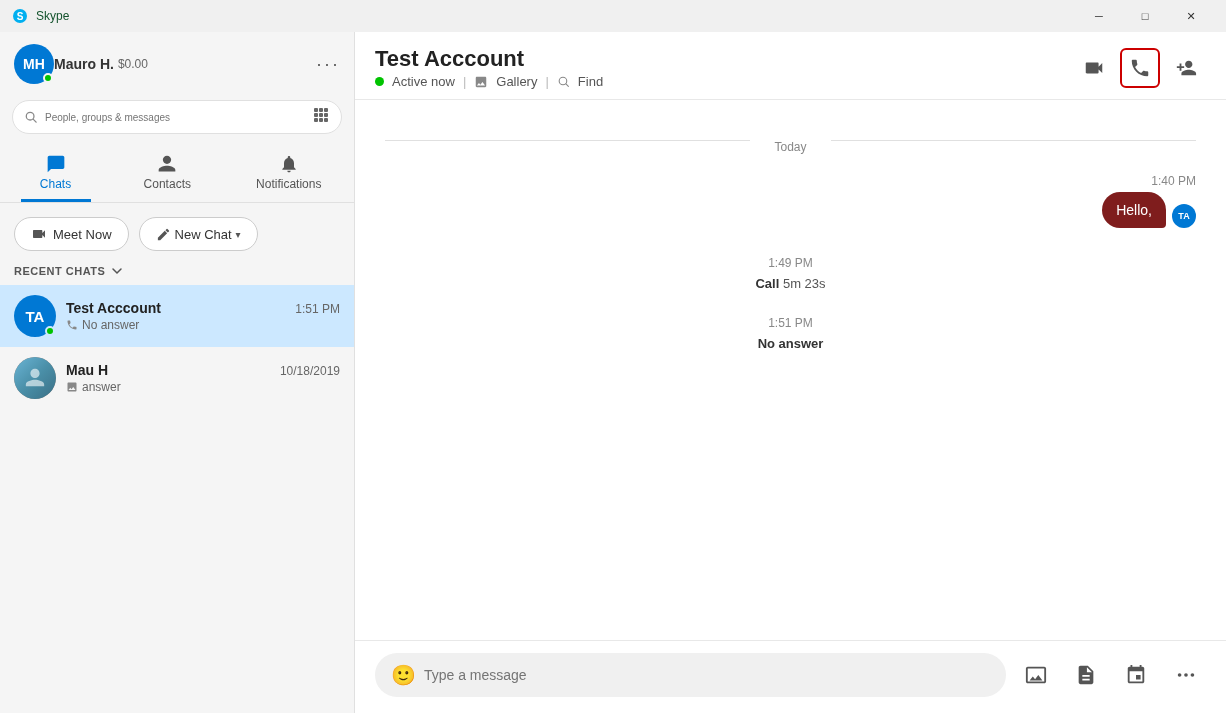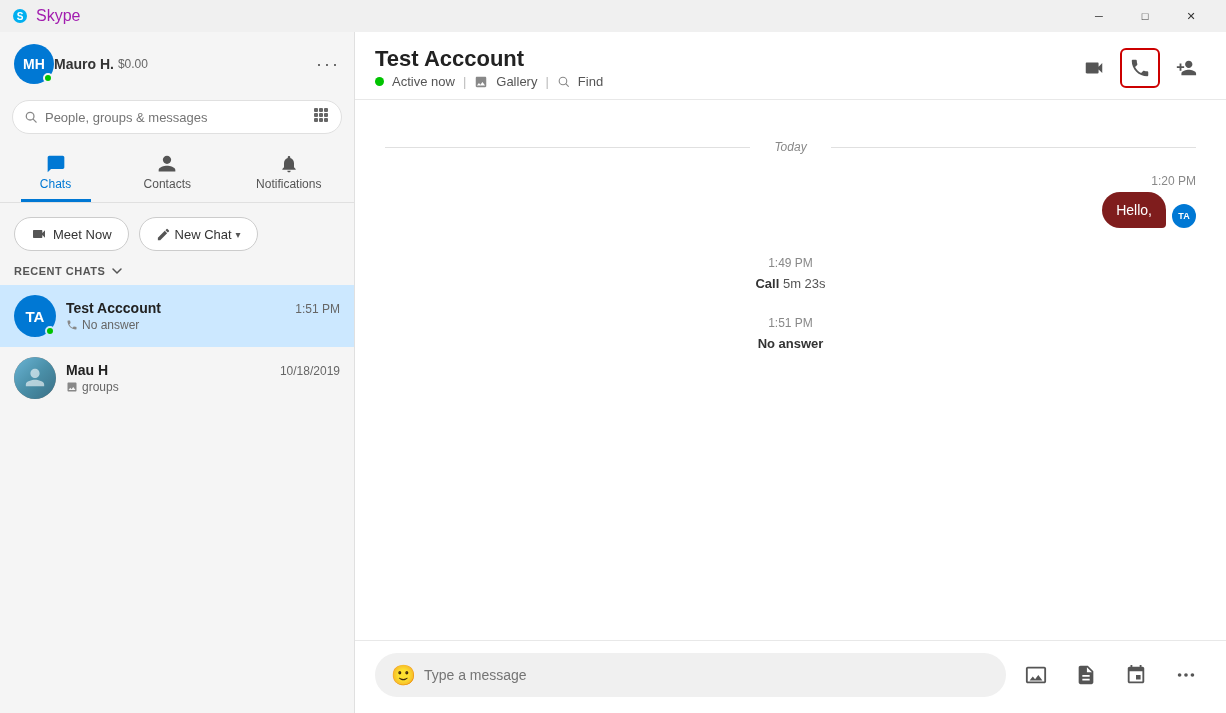--- a/index.html
+++ b/index.html
@@ -10,21 +10,21 @@
       height: 32px;
       background: #f0f0f0;
       display: flex;
       align-items: center;
       padding: 0 12px;
       justify-content: space-between;
       flex-shrink: 0;
     }
     .title-bar-left { display: flex; align-items: center; gap: 8px; }
     .title-bar-icon { width: 16px; height: 16px; }
-    .title-bar-title { font-size: 16px; color: #a21caf; }
+    .title-bar-title { font-size: 12px; color: #14532d; }
     .title-bar-controls { display: flex; gap: 0; }
     .title-bar-btn {
       width: 46px; height: 32px;
       background: transparent;
       border: none;
       cursor: pointer;
       display: flex; align-items: center; justify-content: center;
       font-size: 11px; color: #333;
     }
 
@@ -80,21 +80,21 @@
       background: white;
       border-radius: 20px;
       display: flex;
       align-items: center;
       padding: 6px 12px;
       gap: 8px;
       border: 1px solid #e0e0e0;
     }
     .search-bar input {
       border: none; background: none; outline: none;
-      font-size: 13px; color: #555; width: 100%;
+      font-size: 10px; color: #555; width: 100%;
     }
     .grid-btn {
       margin-left: auto;
       background: none; border: none; cursor: pointer;
       color: #555; font-size: 16px;
     }
 
     
     .nav-tabs {
       display: flex;
@@ -223,23 +223,22 @@
     .messages-area {
       flex: 1;
       overflow-y: auto;
       padding: 20px 30px;
       display: flex;
       flex-direction: column;
       gap: 0;
     }
 
     .date-divider {
-      display: flex; align-items: center; gap: 24px;
+      display: flex; gap: 24px;
       margin: 20px 0;
-      font-style: italic;
     }
     .date-divider-line { flex: 1; height: 1px; background: #e0e0e0; }
     .date-divider-text { font-size: 12px; color: #888; }
 
     .message-group { margin-bottom: 16px; }
 
     .message-time-right { text-align: right; font-size: 12px; color: #888; margin-bottom: 4px; }
     .message-time-center { text-align: center; font-size: 12px; color: #888; margin-bottom: 4px; }
 
     .bubble-right {
@@ -431,21 +430,21 @@
         </div>
         <div class="chat-info">
           <div class="chat-name-row">
             <span class="chat-name">Mau H</span>
             <span class="chat-time">10/18/2019</span>
           </div>
           <div class="chat-preview">
             <svg width="12" height="12" viewBox="0 0 24 24" fill="#888">
               <path d="M21 19V5c0-1.1-.9-2-2-2H5c-1.1 0-2 .9-2 2v14c0 1.1.9 2 2 2h14c1.1 0 2-.9 2-2zM8.5 13.5l2.5 3.01L14.5 12l4.5 6H5l3.5-4.5z"></path>
             </svg>
-            <span>groups</span>
+            <span>answer</span>
           </div>
         </div>
       </div>
     </div>
   </div>
 
   <div class="chat-main">
 
     <div class="chat-header">
       <div class="chat-header-left">
@@ -487,21 +486,21 @@
 
     <div class="messages-area">
 
       <div class="date-divider">
         <div class="date-divider-line"></div>
         <span class="date-divider-text">Today</span>
         <div class="date-divider-line"></div>
       </div>
 
       <div class="message-group">
-        <div class="message-time-right">1:20 PM</div>
+        <div class="message-time-right">1:40 PM</div>
         <div class="bubble-right">
           <div class="bubble">Hello,</div>
           <div class="bubble-avatar">TA</div>
         </div>
       </div>
 
       <div class="system-message">
         <div class="message-time-center">1:49 PM</div>
         <div class="system-message-content">
           <strong>Call</strong>

